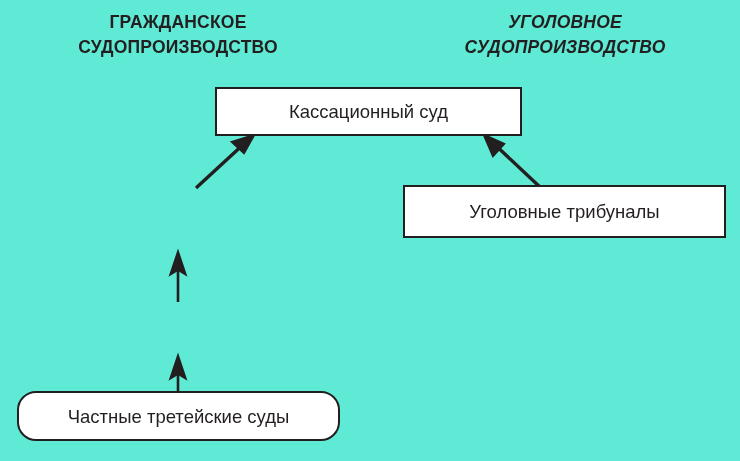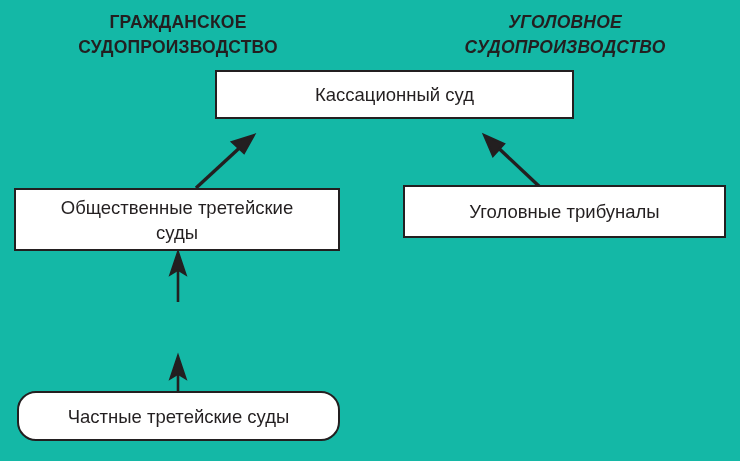--- a/index.html
+++ b/index.html
@@ -10,21 +10,21 @@
   body {
     font-family: "Liberation Sans", sans-serif;
     color: #1a1a1a;
     -webkit-font-smoothing: antialiased;
   }
   #diagram-root {
     position: relative;
     width: 740px;
     height: 461px;
     overflow: hidden;
-    background: #14b8a6;
+    background: #5eead4;
   }
   #arrow-layer {
     position: absolute;
     left: 0;
     top: 0;
     width: 740px;
     height: 461px;
     pointer-events: none;
   }
   .col-header {
@@ -61,22 +61,22 @@
     line-height: 25px;
     color: #231f20;
     padding: 2px 8px;
   }
   .node-label {
     display: block;
     white-space: pre-line;
   }
   #box-cassation {
     left: 215px;
-    top: 70px;
-    width: 359px;
+    top: 87px;
+    width: 307px;
     height: 49px;
   }
   #box-public-arbitration {
     left: 14px;
     top: 188px;
     width: 326px;
     height: 63px;
   }
   #box-magistrate {
     left: 16px;
@@ -129,24 +129,20 @@
     <g>
       <line x1="178" y1="391" x2="178" y2="370" stroke="#231f20" stroke-width="2.6" stroke-linecap="butt"></line>
       <polygon points="178,355 170,379 178,374 186,379" fill="#231f20" stroke="#231f20" stroke-width="1.6" stroke-linejoin="miter"></polygon>
     </g>
   </svg>
 
   <div class="node-box" id="box-cassation">
     <span class="node-label">Кассационный суд</span>
   </div>
 
-  <div class="node-box" id="box-public-arbitration">
-    <span class="node-label">Общественные третейские
-суды</span>
-  </div>
 
 
   <div class="node-box" id="box-private-arbitration">
     <span class="node-label">Частные третейские суды</span>
   </div>
 
   <div class="node-box" id="box-criminal-tribunals">
     <span class="node-label">Уголовные трибуналы</span>
   </div>
 

